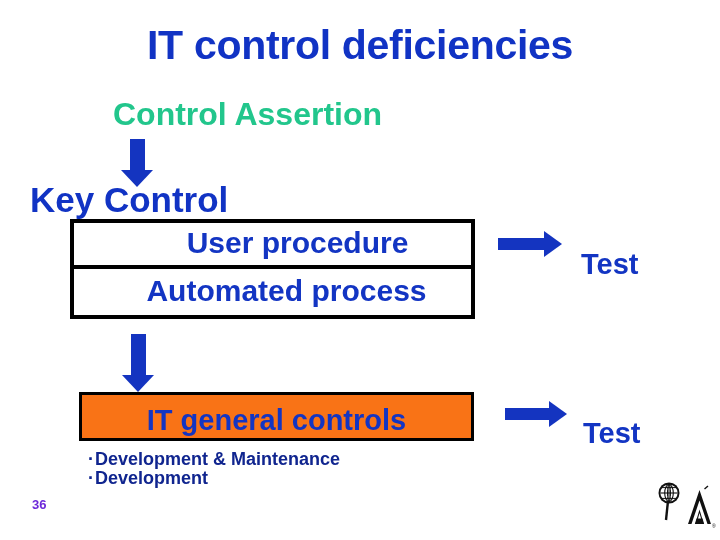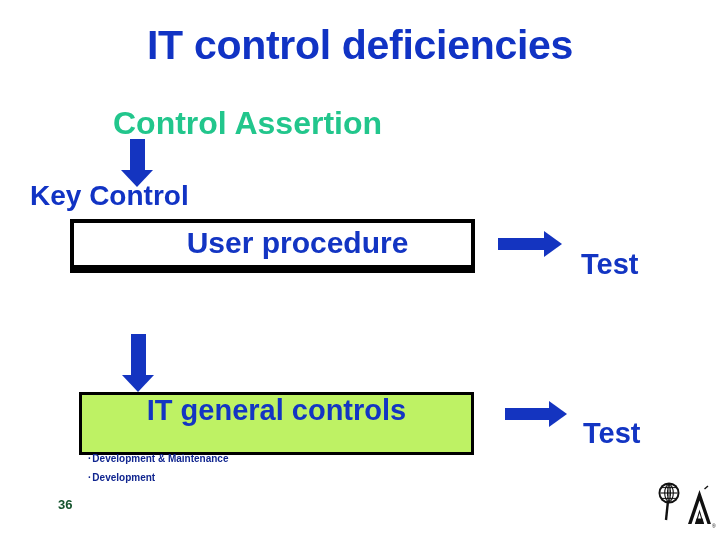--- a/index.html
+++ b/index.html
@@ -32,29 +32,28 @@
 
   
   .assertion-label {
     position: absolute;
     left: 113px;
     top: 96px;
     font-size: 32px;
     font-weight: bold;
     color: #22c68c;
     white-space: nowrap;
-    margin-top: 9px;
   }
 
   
   .key-control-label {
     position: absolute;
     left: 30px;
     top: 180px;
-    font-size: 28px;
+    font-size: 35px;
     font-weight: bold;
     color: #1133c4;
     white-space: nowrap;
   }
 
   
   .arrow-down {
     position: absolute;
     width: 38px;
   }
@@ -142,26 +141,26 @@
     position: relative;
     top: -1px;
   }
   .box-row.row-user .box-text { padding-left: 22px; }
 
   .box-igc {
     position: absolute;
     left: 79px;
     top: 392px;
     width: 395px;
-    height: 63px;
+    height: 49px;
     border: 3px solid #000000;
     box-sizing: border-box;
-    background: #bef264;
+    background: #f97316;
     display: flex;
-    align-items: flex-start;
+    align-items: flex-end;
     justify-content: center;
   }
   .box-igc .box-text {
     font-size: 29px;
     font-weight: bold;
     color: #1335c3;
     white-space: nowrap;
     position: relative;
     top: -1px;
   }
@@ -181,40 +180,39 @@
   
   .bullet-list {
     position: absolute;
     left: 88px;
     top: 450px;
     margin: 0;
     padding: 0;
     list-style: none;
   }
   .bullet-list li {
-    font-size: 10px;
+    font-size: 18px;
     font-weight: bold;
     color: #10258f;
     line-height: 18.5px;
     white-space: nowrap;
   }
   .bullet-list li .dot {
     display: inline-block;
     margin-right: 1px;
   }
 
   
   .page-number {
     position: absolute;
     left: 32px;
     top: 497px;
     font-size: 13px;
     font-weight: bold;
-    color: #14532d;
-    margin-left: 26px;
+    color: #6d28d9;
   }
 
   
   .logo {
     position: absolute;
     left: 655px;
     top: 480px;
     width: 62px;
     height: 50px;
   }
@@ -231,20 +229,23 @@
   <div class="arrow-down" id="arrow-assertion">
     <span class="shaft"></span>
     <span class="head"></span>
   </div>
 
   <div class="key-control-label">Key Control</div>
 
   <div class="box-stack">
     <div class="box-row row-user divider-below">
       <span class="box-text">User procedure</span>
+    </div>
+    <div class="box-row row-automated">
+      <span class="box-text">Automated process</span>
     </div>
   </div>
 
   <div class="arrow-right" id="arrow-test-top">
     <span class="shaft"></span>
     <span class="head"></span>
   </div>
 
   <div class="test-label" id="test-top">Test</div>
 

